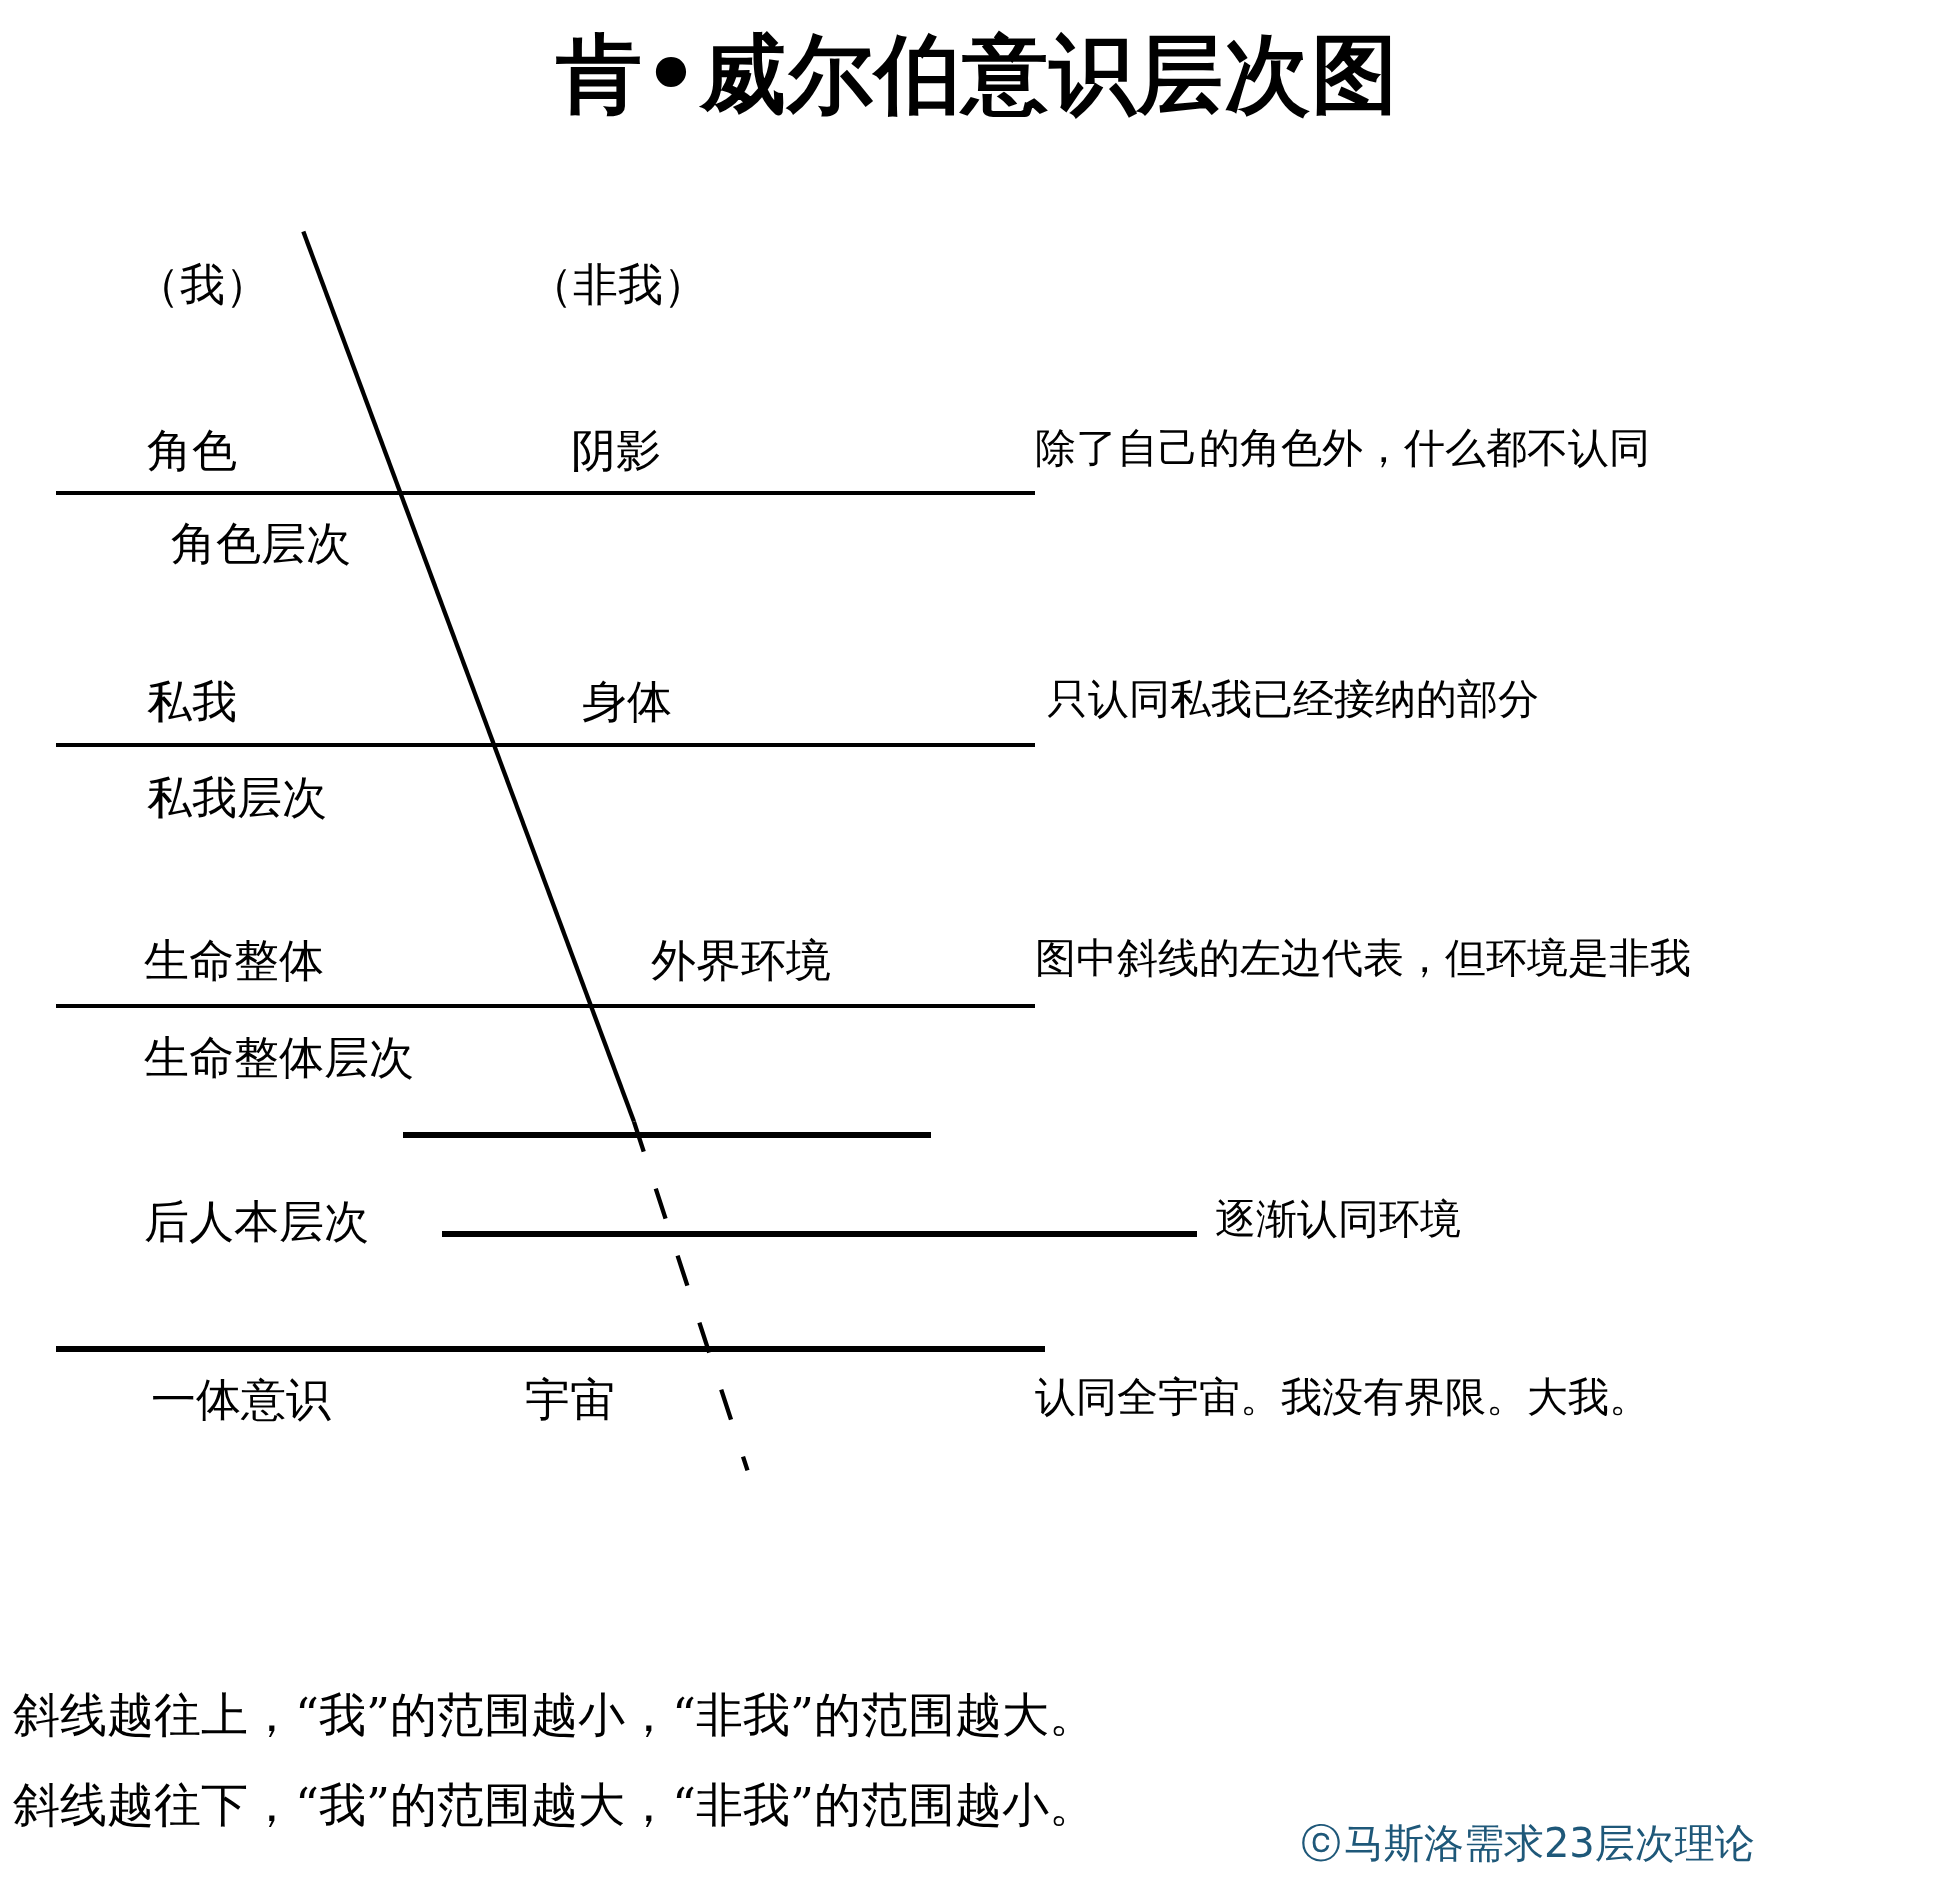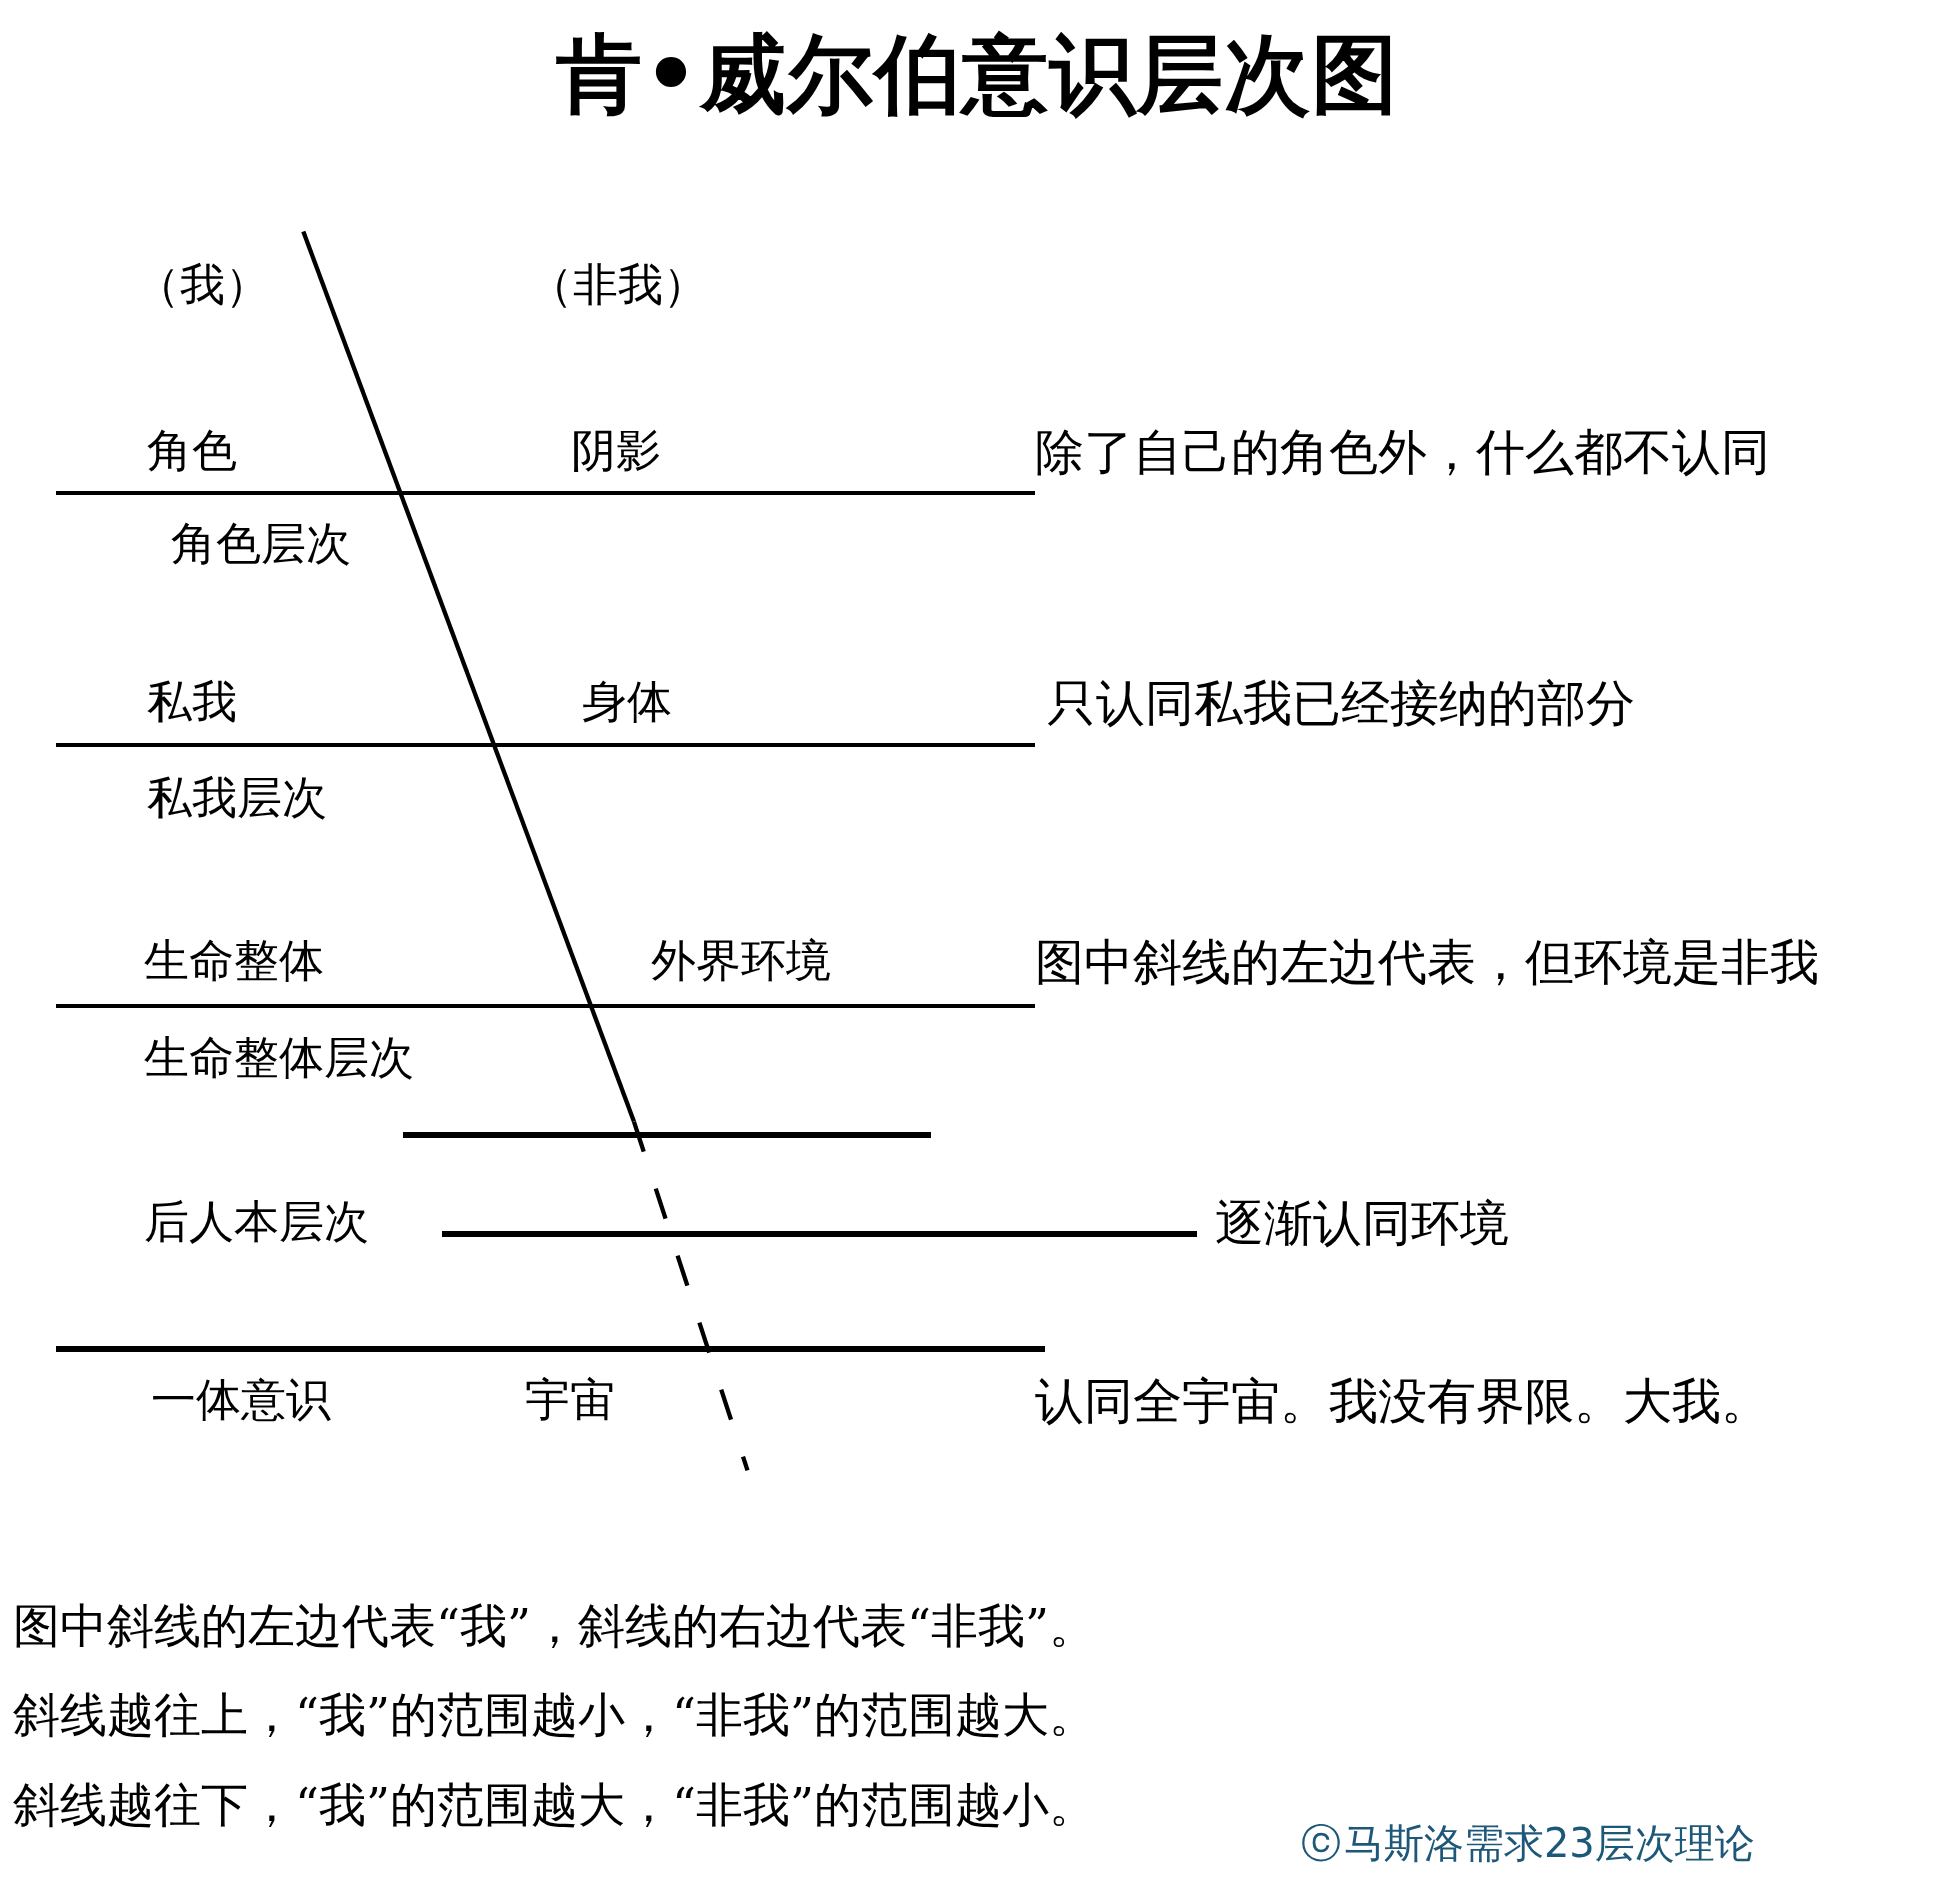--- a/index.html
+++ b/index.html
@@ -36,21 +36,21 @@
   }
   .lbl {
     position: absolute;
     font-size: 45px;
     line-height: 1;
     white-space: nowrap;
     font-family: "DejaVu Serif", "Liberation Serif", serif;
   }
   .desc {
     position: absolute;
-    font-size: 49px;
+    font-size: 41px;
     line-height: 1;
     white-space: nowrap;
   }
   .footnote {
     position: absolute;
     font-size: 47px;
     line-height: 1;
     white-space: nowrap;
   }
   #diag-svg {
@@ -115,21 +115,20 @@
 
   <div class="lbl" style="left:144px; top:1199px;">后人本层次</div>
   <div class="hline" style="left:442px; top:1231px; width:755px; height:5.8px;"></div>
   <div class="desc" style="left:1215px; top:1199px;">逐渐认同环境</div>
 
   <div class="hline" style="left:56px; top:1346px; width:989px; height:5.8px;"></div>
   <div class="lbl" style="left:151px; top:1377px;">一体意识</div>
   <div class="lbl" style="left:525px; top:1377px;">宇宙</div>
   <div class="desc" style="left:1035px; top:1377px;">认同全宇宙。我没有界限。大我。</div>
 
-  <div class="footnote" style="left:13px; top:1602px;">图中斜线的左边代表“我”，斜线的右边代表“非我”。</div>
   <div class="footnote" style="left:13px; top:1691px;">斜线越往上，“我”的范围越小，“非我”的范围越大。</div>
   <div class="footnote" style="left:13px; top:1781px;">斜线越往下，“我”的范围越大，“非我”的范围越小。</div>
 
   <div id="watermark">
     <span class="mark-c">ⓒ</span><span>马斯洛需求23层次理论</span>
   </div>
 
 </div>
 
 

